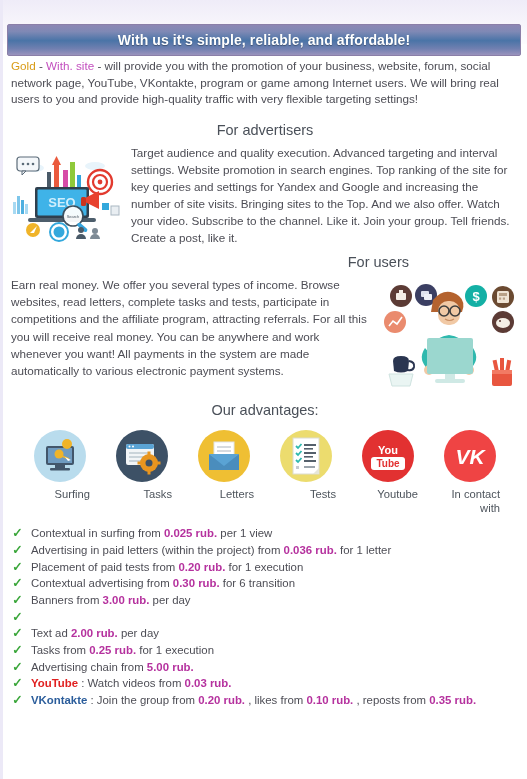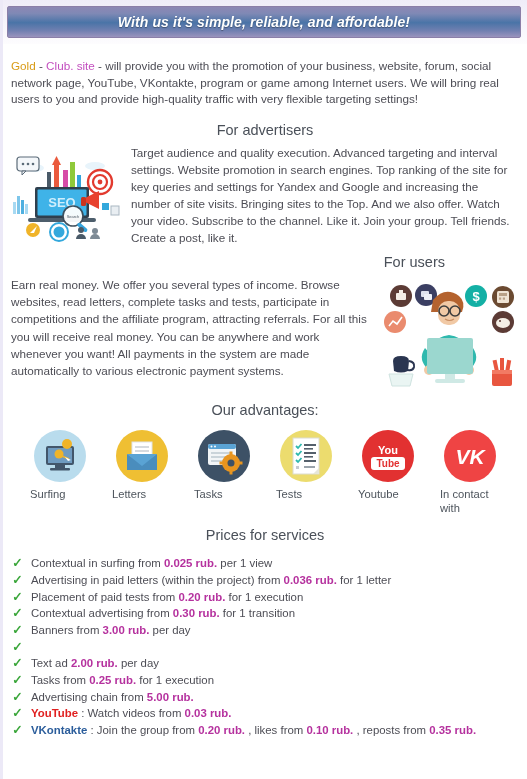--- a/index.html
+++ b/index.html
@@ -18,25 +18,24 @@
     position: relative;
     width: 527px;
     height: 779px;
     box-sizing: border-box;
     border-left: 3px solid #ece9f7;
     background: #ffffff;
     overflow: hidden;
   }
   
   .banner-wrap {
-    padding: 6px 6px 0 4px;
+    padding: 24px 6px 0 4px;
     background: linear-gradient(180deg, #efecf8 0%, #f7f5fb 55%, #fdfcfe 100%);
     height: 44px;
     box-sizing: border-box;
-    font-style: italic;
   }
   .banner {
     height: 30px;
     border: 1px solid #8b7fa8;
     border-radius: 2px;
     background: linear-gradient(180deg, #8d87b4 0%, #7f89b5 22%, #4a74a7 52%, #6f7fb0 78%, #9a93bd 100%);
     color: #ffffff;
     font-size: 14px;
     font-weight: bold;
     display: flex;
@@ -56,21 +55,21 @@
   .lnk-club { color: #c34fbf; }
 
   
   .sec-title {
     font-size: 14.5px;
     color: #4a5059;
     text-align: center;
     margin: 8px 0 6px 0;
     font-weight: normal;
   }
-  .sec-title.right { text-align: right; padding-right: 82px; }
+  .sec-title.right { text-align: right; padding-right: 118px; }
 
   .row {
     display: flex;
     align-items: flex-start;
     gap: 10px;
     padding: 0 8px;
   }
   .row p {
     margin: 0;
     font-size: 11.7px;
@@ -97,21 +96,21 @@
 
   
   .adv-list {
     display: flex;
     justify-content: center;
     gap: 22px;
     padding: 6px 0 4px 0;
   }
   .adv-item {
     width: 60px;
-    text-align: left;
+    text-align: right;
   }
   .adv-circle {
     width: 52px;
     height: 52px;
     border-radius: 50%;
     margin: 0 auto 6px auto;
     position: relative;
     overflow: hidden;
   }
   .adv-label {
@@ -155,21 +154,21 @@
 </head>
 <body>
 
 <div class="page">
 
   <div class="banner-wrap">
     <div class="banner">With us it's simple, reliable, and affordable!</div>
   </div>
 
   <div class="intro">
-    <span class="lnk-gold">Gold</span><span> - </span><span class="lnk-club">Club. site</span><span> - will provide you with the promotion of your business, website, forum, social network page, YouTube, VKontakte, program or game among Internet users. We will bring real users to you and provide high-quality traffic with very flexible targeting settings!</span>
+    <span class="lnk-gold">Gold</span><span> - </span><span class="lnk-club">With. site</span><span> - will provide you with the promotion of your business, website, forum, social network page, YouTube, VKontakte, program or game among Internet users. We will bring real users to you and provide high-quality traffic with very flexible targeting settings!</span>
   </div>
 
   <div class="sec-title">For advertisers</div>
   <div class="row">
     <div class="seo-img">
       <svg viewBox="0 0 110 98" width="110" height="98" aria-hidden="true">
         <rect x="0" y="0" width="110" height="98" fill="#ffffff"></rect>
 
         <ellipse cx="24" cy="22" rx="9" ry="4" fill="#e8f4fb"></ellipse>
         <ellipse cx="84" cy="20" rx="10" ry="4" fill="#e8f4fb"></ellipse>
@@ -294,33 +293,20 @@
           <rect x="14" y="18" width="24" height="15" fill="#6f9bc0"></rect>
           <rect x="21" y="35" width="10" height="3" fill="#42566b"></rect>
           <rect x="16" y="38" width="20" height="2.5" rx="1" fill="#42566b"></rect>
           <circle cx="33" cy="14" r="5" fill="#f0b429"></circle>
           <circle cx="25" cy="24" r="4.5" fill="#f0b429"></circle>
           <path d="M28 26 l7 3" stroke="#f0b429" stroke-width="1.6" fill="none"></path>
           <path d="M31 27 l6 3 l-3 1 z" fill="#ffffff"></path>
         </svg>
       </div>
       <div class="adv-label">Surfing</div>
-    </div>
-
-    <div class="adv-item">
-      <div class="adv-circle c-lett">
-        <svg viewBox="0 0 52 52" width="52" height="52">
-          <rect x="16" y="12" width="20" height="16" fill="#ffffff" stroke="#e0e4e8"></rect>
-          <line x1="19" y1="17" x2="33" y2="17" stroke="#c8ced4" stroke-width="1.4"></line>
-          <line x1="19" y1="21" x2="33" y2="21" stroke="#c8ced4" stroke-width="1.4"></line>
-          <path d="M11 24 l15 10 l15 -10 l0 16 l-30 0 z" fill="#4a8dbd"></path>
-          <path d="M11 24 l15 12 l15 -12 z" fill="#5aa3d4"></path>
-        </svg>
-      </div>
-      <div class="adv-label">Letters</div>
     </div>
 
     <div class="adv-item">
       <div class="adv-circle c-task">
         <svg viewBox="0 0 52 52" width="52" height="52">
           <rect x="10" y="14" width="28" height="21" rx="2" fill="#f2f5f7"></rect>
           <rect x="10" y="14" width="28" height="5" rx="2" fill="#5aa3d4"></rect>
           <circle cx="13.5" cy="16.5" r="1" fill="#ffffff"></circle>
             <circle cx="17" cy="16.5" r="1" fill="#ffffff"></circle>
           <line x1="13" y1="23" x2="34" y2="23" stroke="#bdc8d1" stroke-width="1.6"></line>
@@ -330,20 +316,33 @@
           <circle cx="33" cy="33" r="3.5" fill="#3d5166"></circle>
           <g fill="#e8951f">
             <rect x="31.5" y="21.5" width="3" height="4"></rect>
               <rect x="31.5" y="40.5" width="3" height="4"></rect>
             <rect x="21.5" y="31.5" width="4" height="3"></rect>
               <rect x="40.5" y="31.5" width="4" height="3"></rect>
           </g>
         </svg>
       </div>
       <div class="adv-label">Tasks</div>
+    </div>
+
+    <div class="adv-item">
+      <div class="adv-circle c-lett">
+        <svg viewBox="0 0 52 52" width="52" height="52">
+          <rect x="16" y="12" width="20" height="16" fill="#ffffff" stroke="#e0e4e8"></rect>
+          <line x1="19" y1="17" x2="33" y2="17" stroke="#c8ced4" stroke-width="1.4"></line>
+          <line x1="19" y1="21" x2="33" y2="21" stroke="#c8ced4" stroke-width="1.4"></line>
+          <path d="M11 24 l15 10 l15 -10 l0 16 l-30 0 z" fill="#4a8dbd"></path>
+          <path d="M11 24 l15 12 l15 -12 z" fill="#5aa3d4"></path>
+        </svg>
+      </div>
+      <div class="adv-label">Letters</div>
     </div>
 
     <div class="adv-item">
       <div class="adv-circle c-test">
         <svg viewBox="0 0 52 52" width="52" height="52">
           <rect x="13" y="8" width="26" height="36" fill="#ffffff" stroke="#dcdcd0"></rect>
           <polygon points="39,44 33,44 39,38" fill="#e6e6d8"></polygon>
           <g stroke="#2fb9ae" stroke-width="1.8" fill="none">
             <polyline points="16,16 18,18 21.5,14"></polyline>
             <polyline points="16,23 18,25 21.5,21"></polyline>
@@ -378,37 +377,36 @@
       <div class="adv-circle c-vk">
         <svg viewBox="0 0 52 52" width="52" height="52">
           <text x="26" y="34" font-family="Liberation Sans, sans-serif" font-size="21" font-weight="bold" font-style="italic" fill="#ffffff" text-anchor="middle">VK</text>
         </svg>
       </div>
       <div class="adv-label">In contact with</div>
     </div>
 
   </div>
 
-  <div class="sec-title">Prices for services</div>
   <div class="prices">
       <div class="price-row">
         <span class="tick">✓</span>
         <span class="ptxt"><span>Contextual in surfing from </span><span class="amt">0.025 rub.</span><span> per 1 view</span></span>
       </div>
       <div class="price-row">
         <span class="tick">✓</span>
         <span class="ptxt"><span>Advertising in paid letters (within the project) from </span><span class="amt">0.036 rub.</span><span> for 1 letter</span></span>
       </div>
       <div class="price-row">
         <span class="tick">✓</span>
         <span class="ptxt"><span>Placement of paid tests from </span><span class="amt">0.20 rub.</span><span> for 1 execution</span></span>
       </div>
       <div class="price-row">
         <span class="tick">✓</span>
-        <span class="ptxt"><span>Contextual advertising from </span><span class="amt">0.30 rub.</span><span> for 1 transition</span></span>
+        <span class="ptxt"><span>Contextual advertising from </span><span class="amt">0.30 rub.</span><span> for 6 transition</span></span>
       </div>
       <div class="price-row">
         <span class="tick">✓</span>
         <span class="ptxt"><span>Banners from </span><span class="amt">3.00 rub.</span><span> per day</span></span>
       </div>
       <div class="price-row">
         <span class="tick">✓</span>
       </div>
       <div class="price-row">
         <span class="tick">✓</span>

